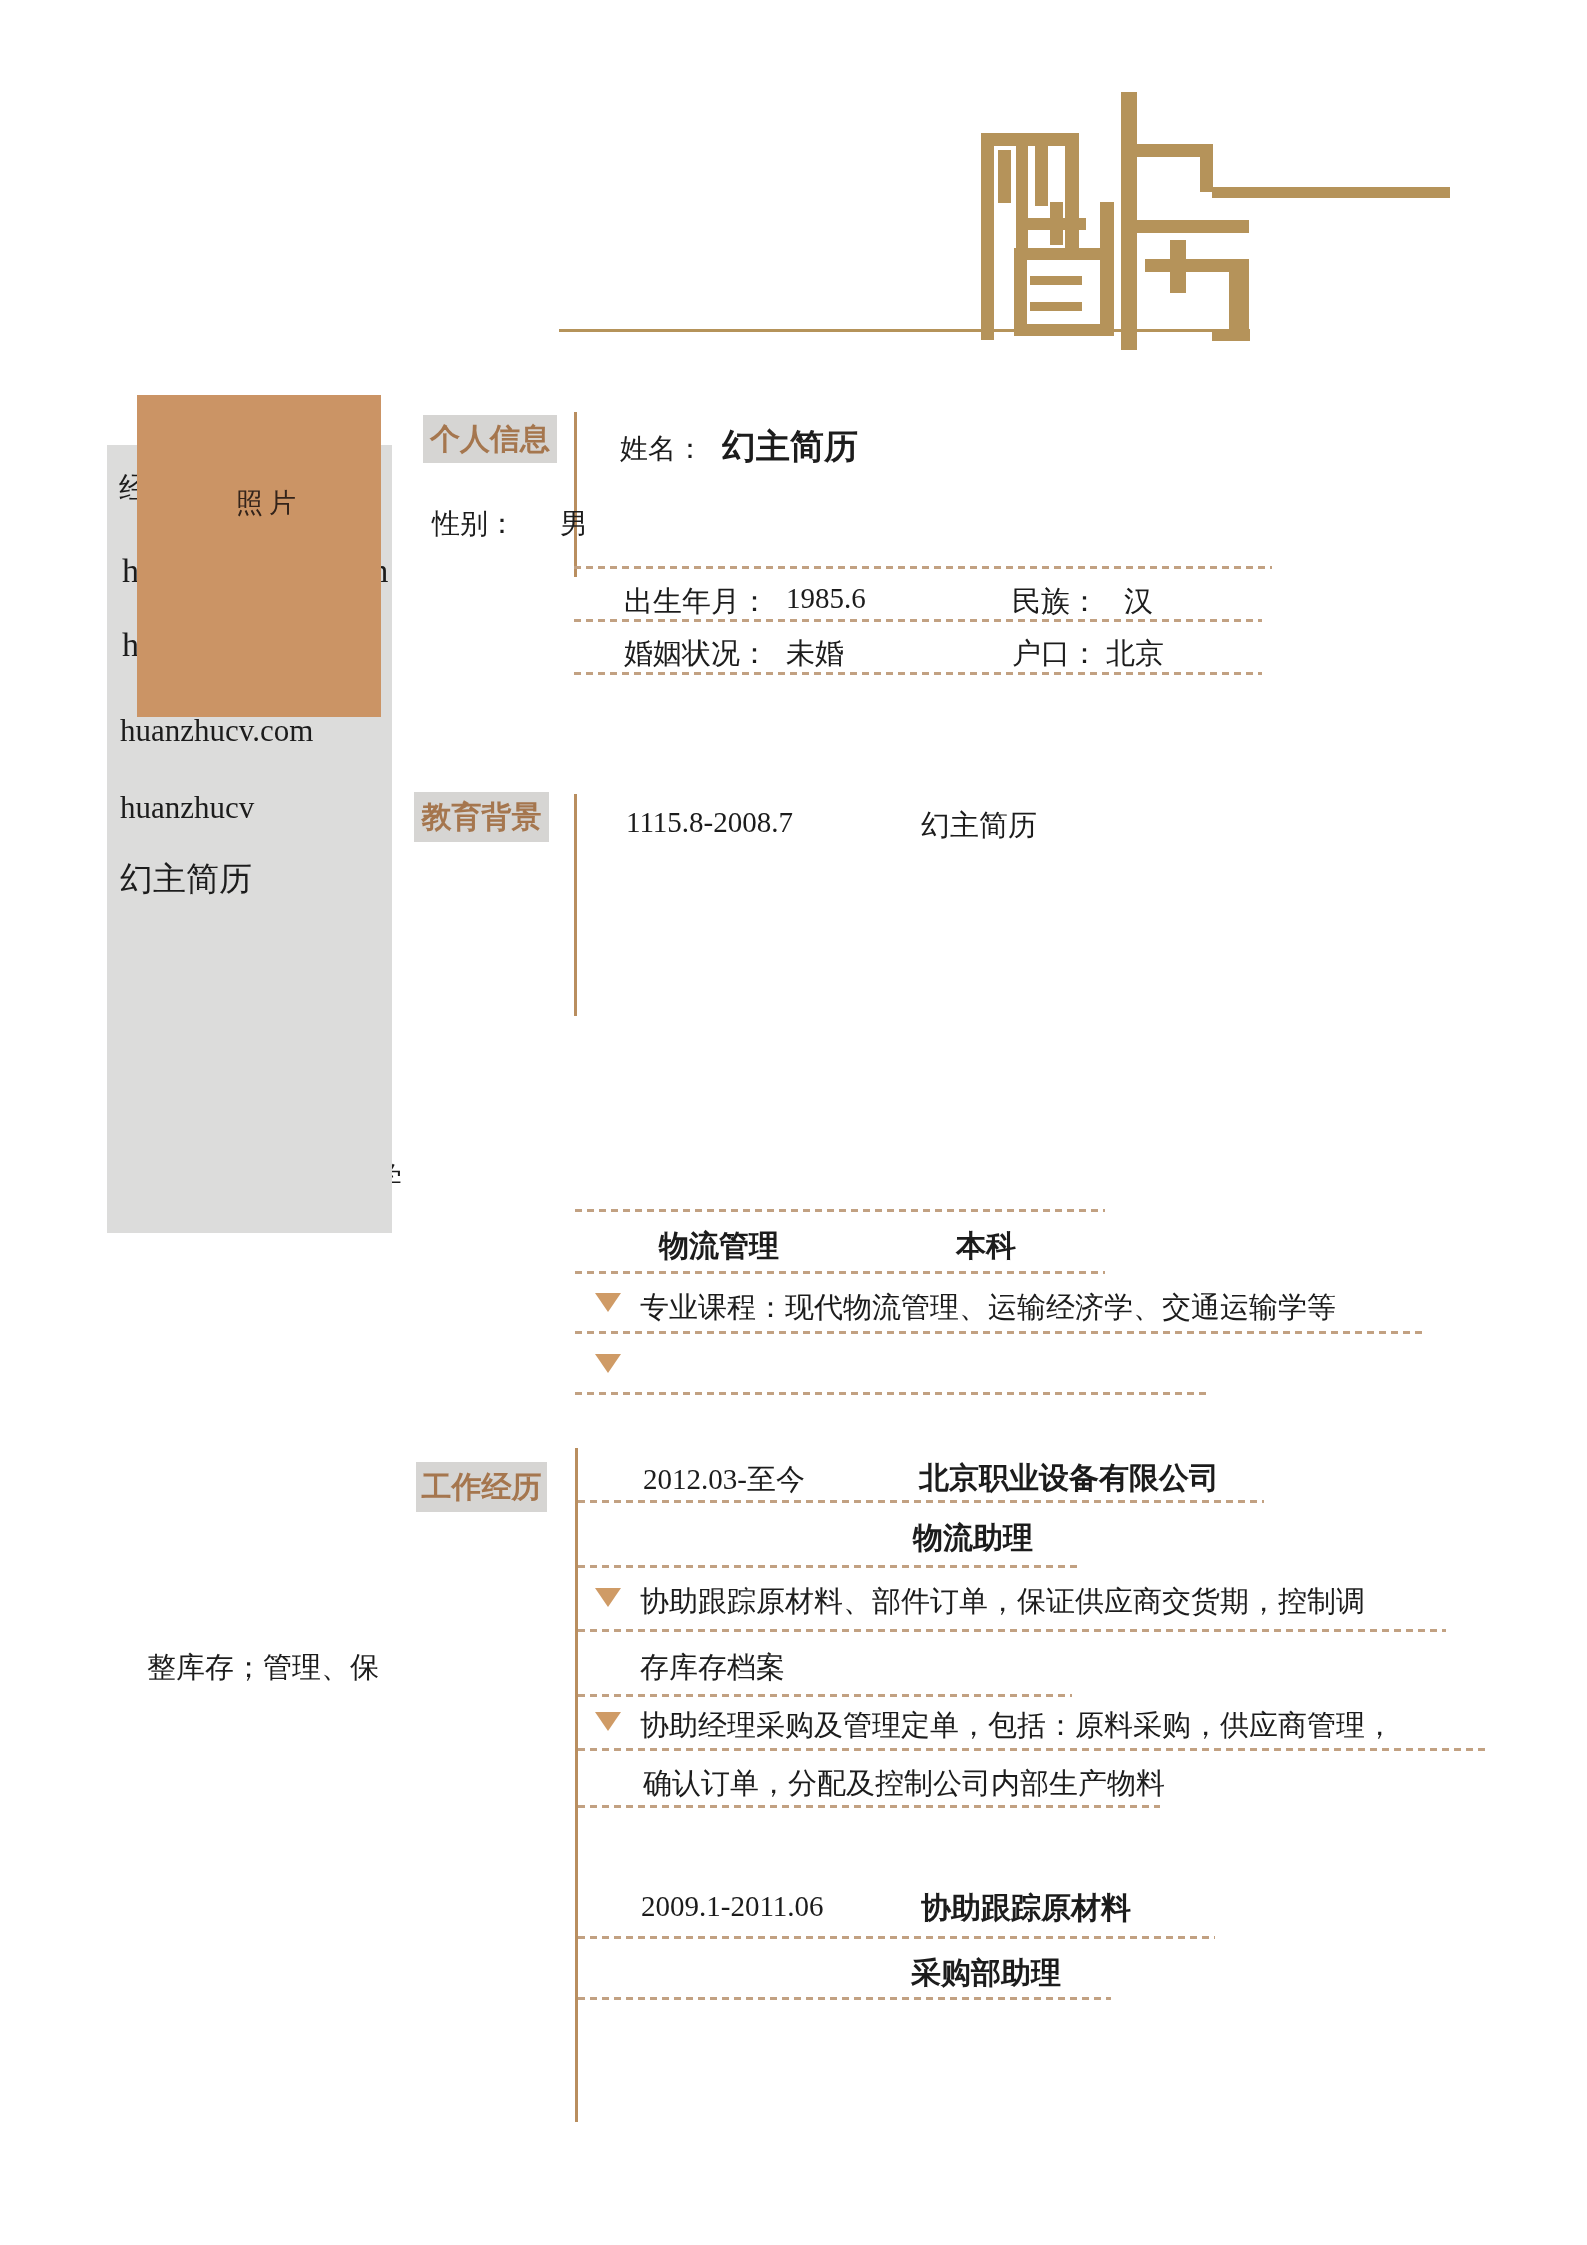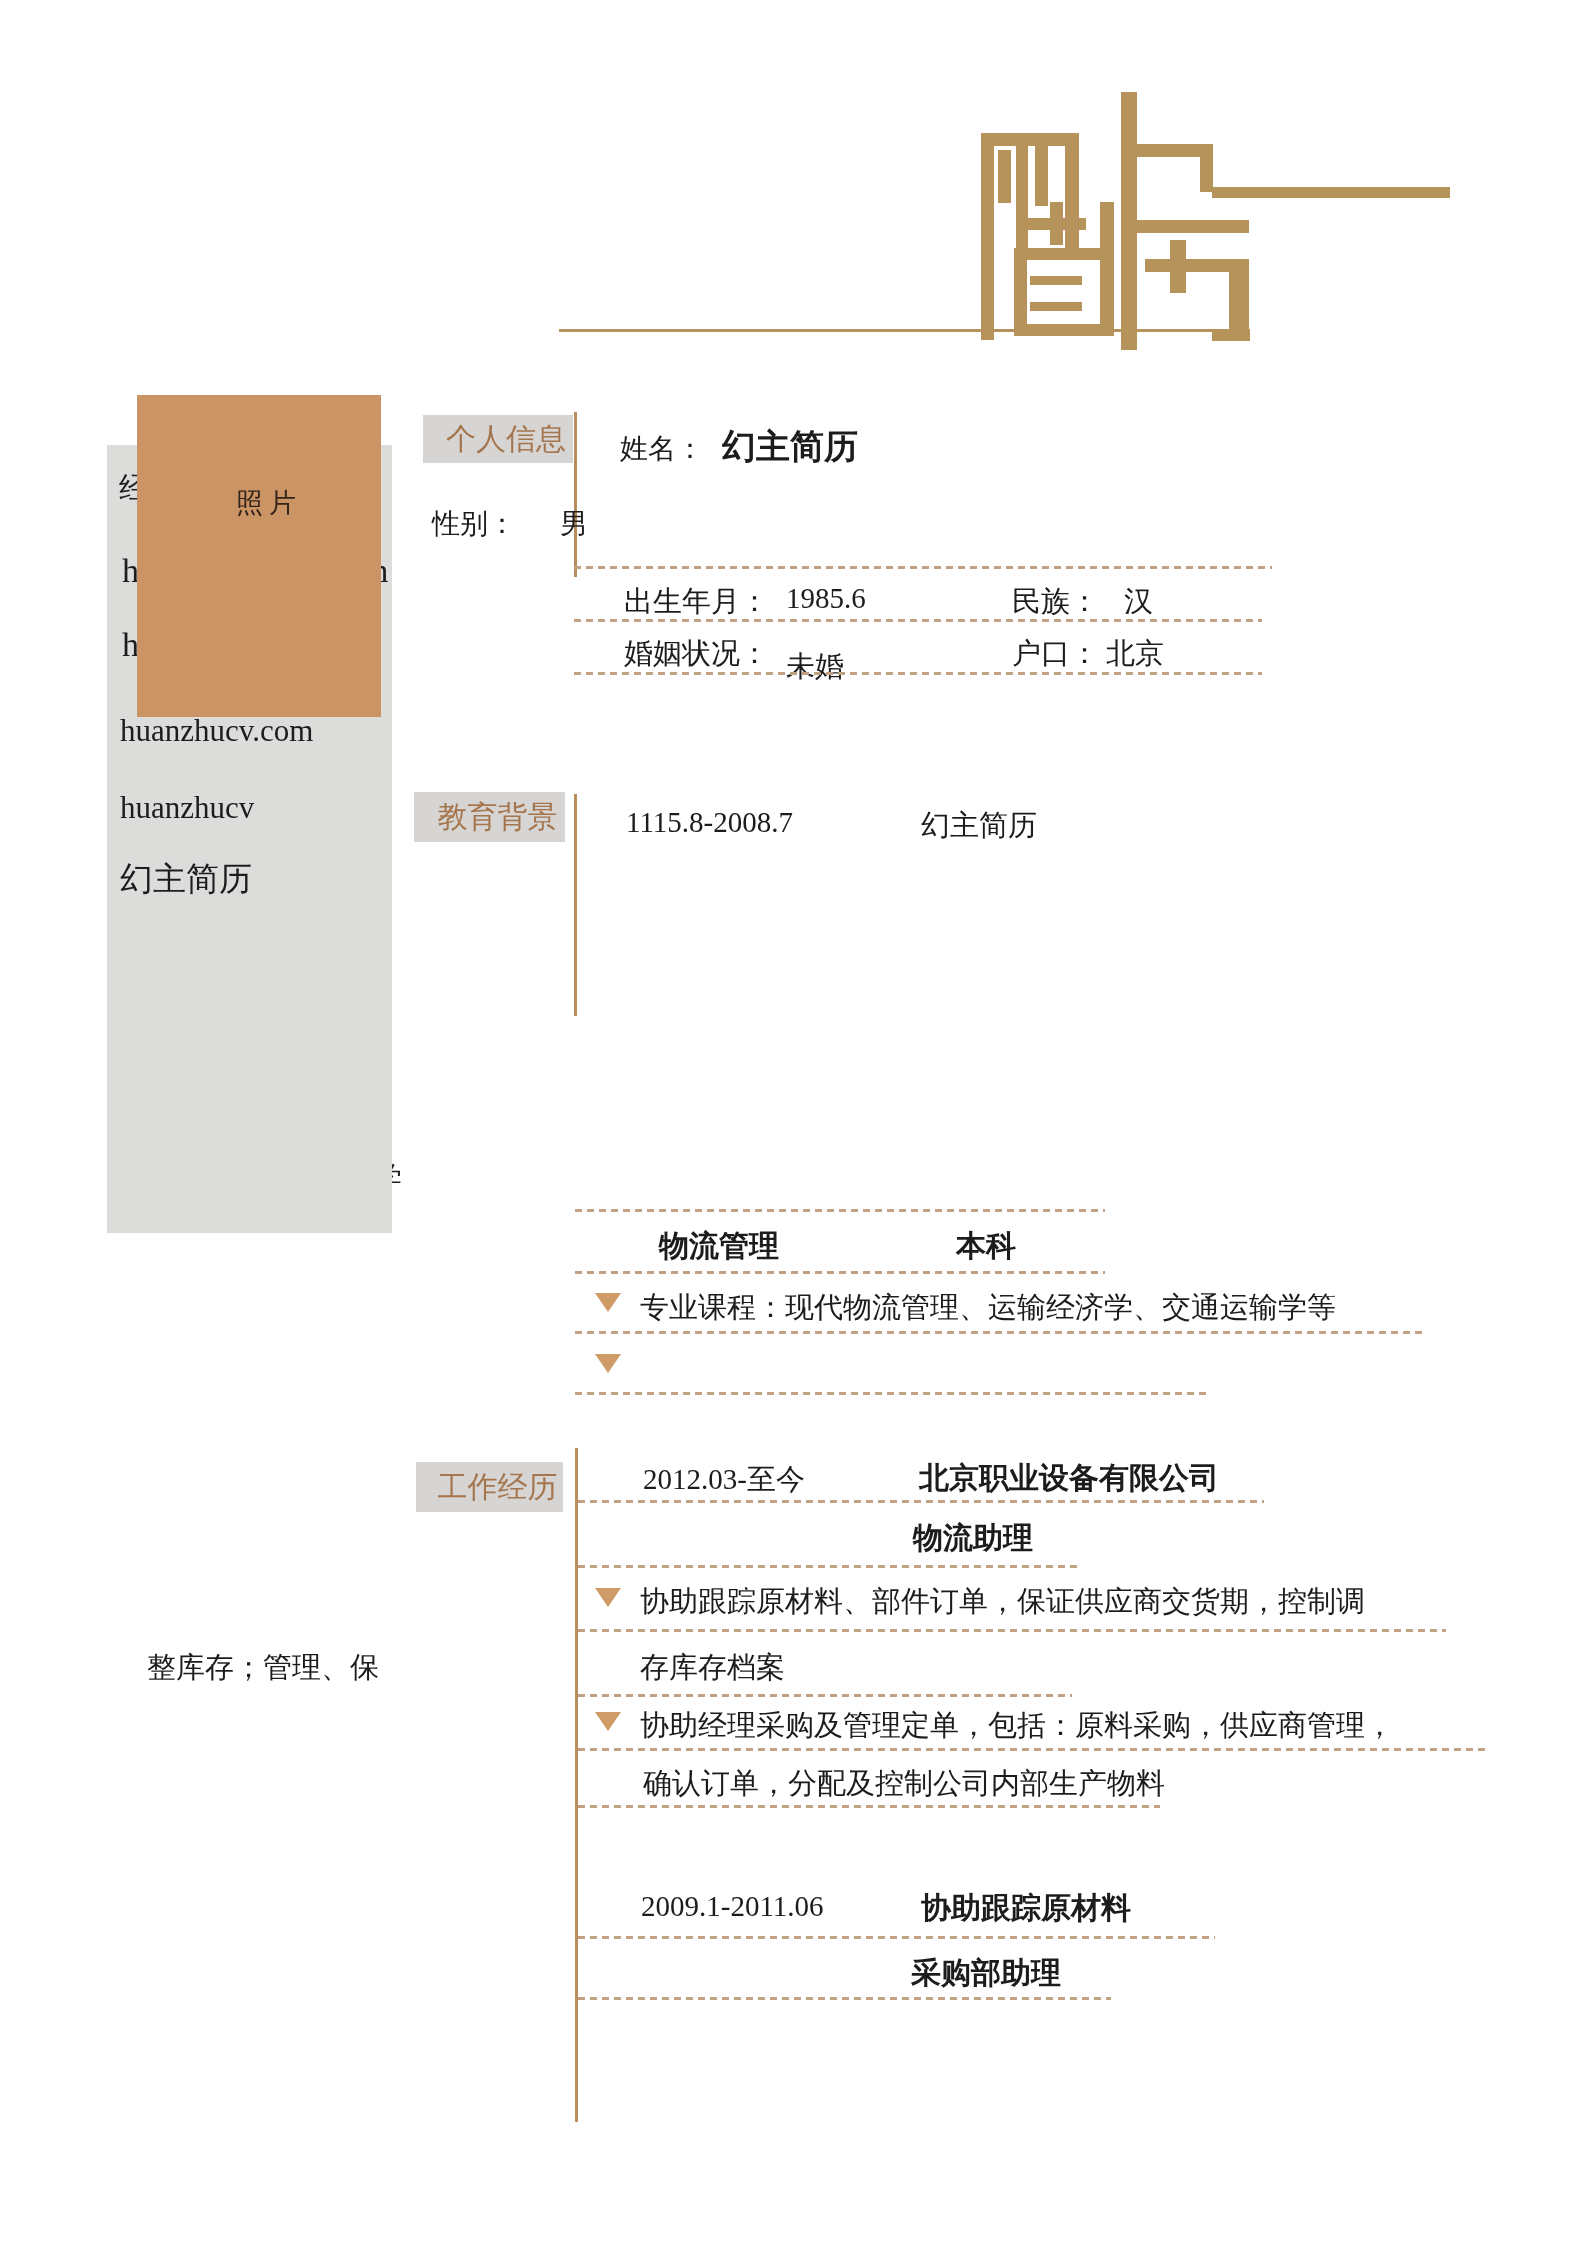--- a/index.html
+++ b/index.html
@@ -17,22 +17,22 @@
   .page{
     position:relative;width:1587px;height:2245px;background:#ffffff;
     overflow:hidden;font-family:"Liberation Serif","DejaVu Serif",serif;color:var(--ink);
   }
   .abs{position:absolute;}
   .txt{font-size:29px;white-space:nowrap;}
   .bold{font-weight:bold;}
   .dashed{height:3px;background:repeating-linear-gradient(90deg,var(--dash) 0 7px,transparent 7px 12px);}
   .vline{width:3px;background:var(--vline);}
   .seclabel{
-    background:var(--label-bg);color:var(--label-fg);font-weight:normal;
-    font-size:30px;text-align:center;white-space:nowrap;padding-left:16px;
+    background:var(--label-bg);color:var(--label-fg);font-weight:bold;
+    font-size:30px;text-align:center;white-space:nowrap;
   }
   .tri{width:0;height:0;border-left:13px solid transparent;border-right:13px solid transparent;border-top:19px solid var(--tri);}
   .logo-bar{position:absolute;background:var(--gold);}
   .resume-box{
     border:2px dotted var(--gold);color:var(--gold);
     font-family:"Liberation Sans","DejaVu Sans",sans-serif;
     font-size:33px;letter-spacing:2px;line-height:46px;padding-left:10px;
     white-space:nowrap;
   }
   .photo{
@@ -100,21 +100,21 @@
   <div class="abs dashed" style="left:574px;top:566px;width:698px;"></div>
 
   <span class="abs txt" style="left:624px;top:582px;">出生年月：</span>
   <span class="abs txt" style="left:786px;top:582px;">1985.6</span>
   <span class="abs txt" style="left:1012px;top:582px;">民族：</span>
   <span class="abs txt" style="left:1124px;top:582px;">汉</span>
 
   <div class="abs dashed" style="left:574px;top:619px;width:688px;"></div>
 
   <span class="abs txt" style="left:624px;top:634px;">婚姻状况：</span>
-  <span class="abs txt" style="left:786px;top:647px;">未婚</span>
+  <span class="abs txt" style="left:786px;top:634px;">未婚</span>
   <span class="abs txt" style="left:1012px;top:634px;">户口：</span>
   <span class="abs txt" style="left:1106px;top:634px;">北京</span>
 
   <div class="abs dashed" style="left:574px;top:672px;width:688px;"></div>
 
   <div class="abs seclabel" style="left:414px;top:792px;width:135px;height:50px;line-height:50px;">教育背景</div>
   <div class="abs vline" style="left:574px;top:794px;height:222px;"></div>
 
   <span class="abs txt" style="left:626px;top:806px;">1115.8-2008.7</span>
   <span class="abs txt" style="left:921px;top:806px;">幻主简历</span>

